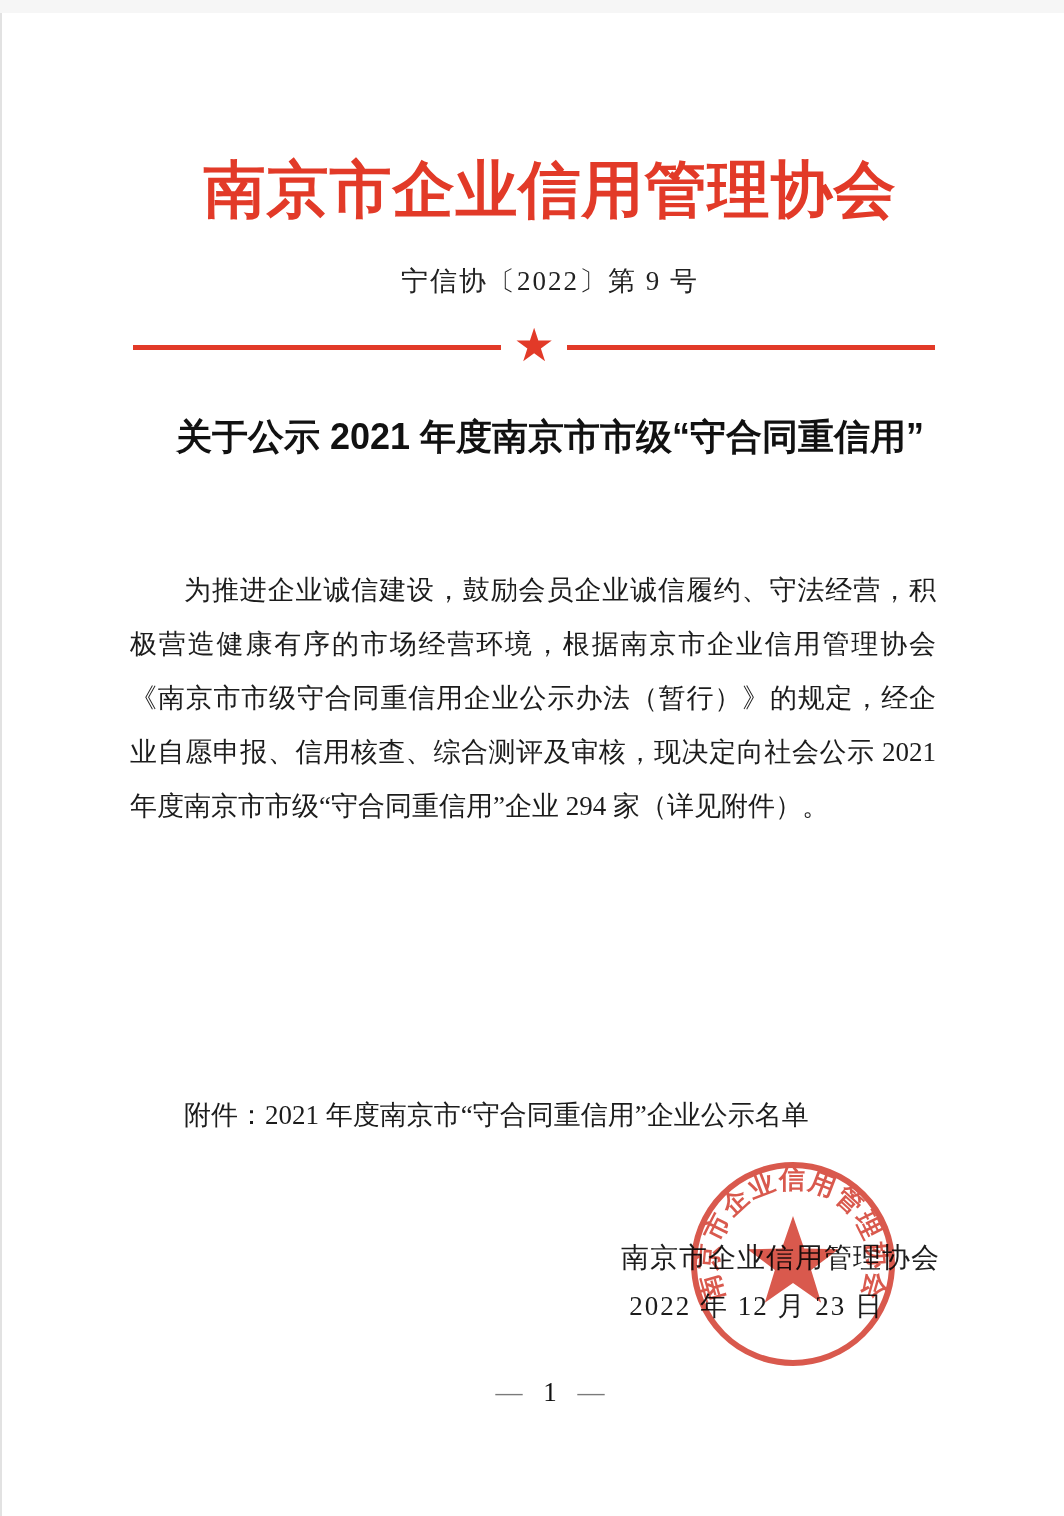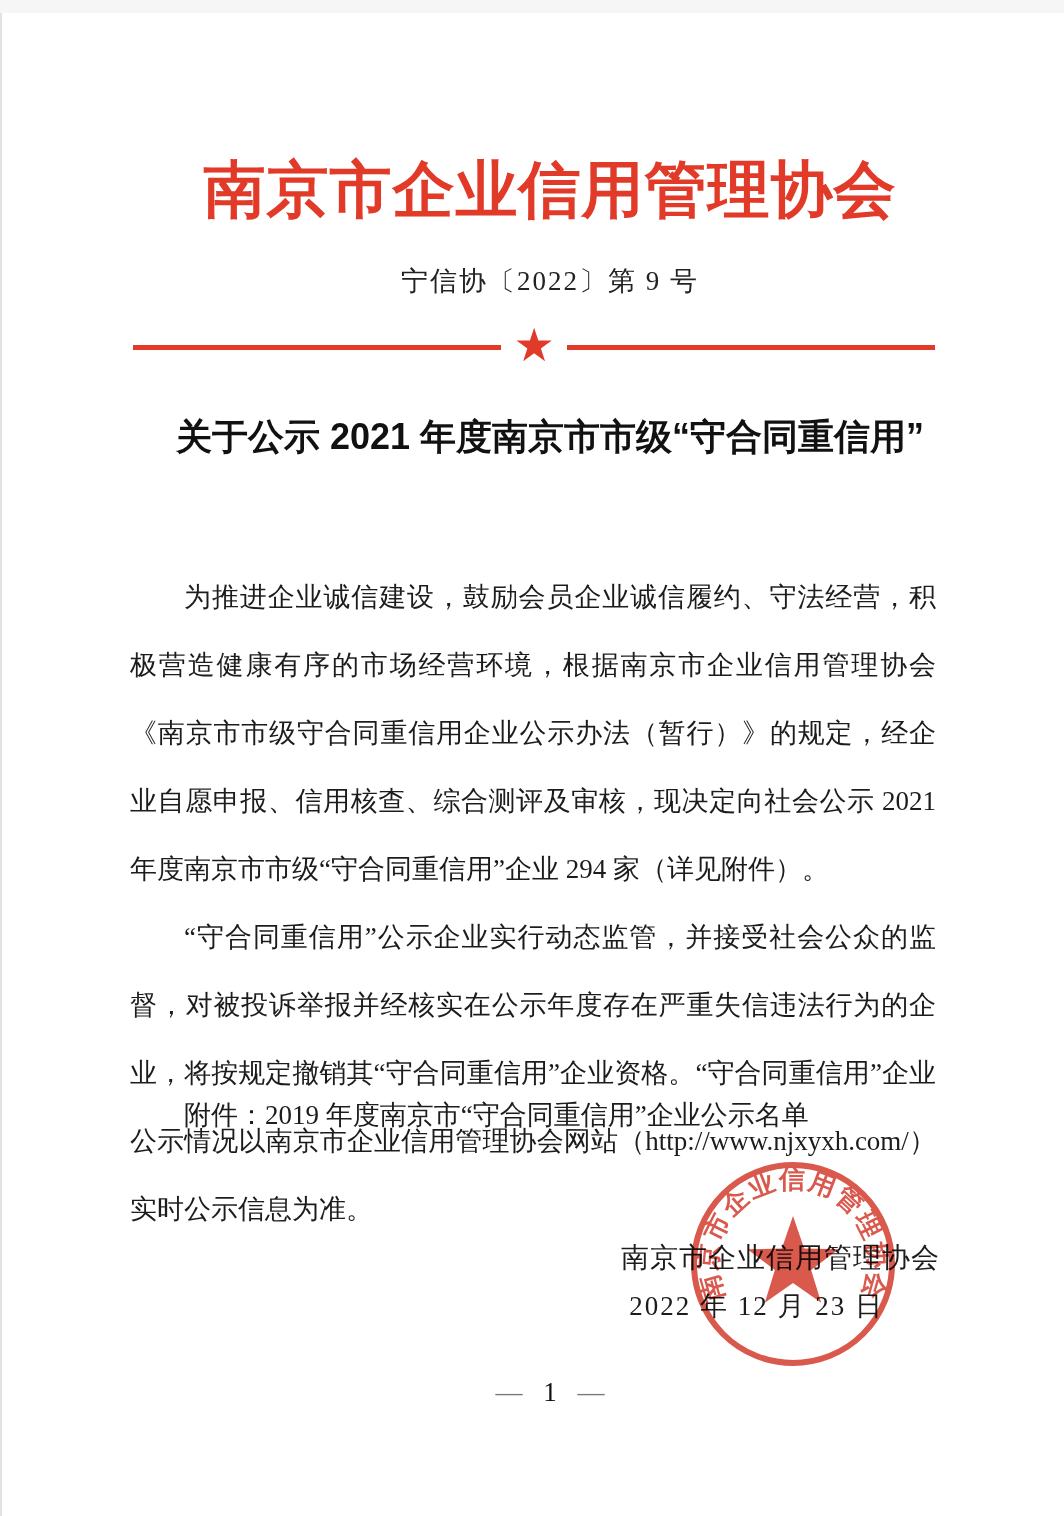--- a/index.html
+++ b/index.html
@@ -37,21 +37,21 @@
     font-family:"DejaVu Sans", sans-serif;
   }
   .doc-title{
     position:absolute;top:392px;left:0;width:100%;
     text-align:center;
     font-family:"Liberation Sans", sans-serif;
     font-weight:bold;font-size:36px;line-height:64px;color:#111;
   }
   .body-text{
     position:absolute;top:550px;left:130px;width:806px;
-    font-size:27px;line-height:68px;
+    font-size:27px;line-height:54px;
     text-align:justify;
   }
   .body-text p{margin:0;text-indent:2em;}
   .attachment{
     position:absolute;top:1075px;left:130px;width:806px;
     font-size:27px;line-height:54px;text-indent:2em;
   }
   .sig-org{
     position:absolute;top:1229px;left:0;width:940px;
     text-align:right;font-size:28px;line-height:32px;letter-spacing:1px;color:#1c1c1c;
@@ -86,24 +86,23 @@
     <span class="star">★</span>
     <span class="seg"></span>
   </div>
 
   <div class="doc-title">
     <div>关于公示 2021 年度南京市市级“守合同重信用”</div>
   </div>
 
   <div class="body-text">
     <p>为推进企业诚信建设，鼓励会员企业诚信履约、守法经营，积极营造健康有序的市场经营环境，根据南京市企业信用管理协会《南京市市级守合同重信用企业公示办法（暂行）》的规定，经企业自愿申报、信用核查、综合测评及审核，现决定向社会公示 2021 年度南京市市级“守合同重信用”企业 294 家（详见附件）。</p>
-    <p>“守合同重信用”公示企业实行动态监管，并接受社会公众的监督，对被投诉举报并经核实在公示年度存在严重失信违法行为的企业，将按规定撤销其“守合同重信用”企业资格。“守合同重信用”企业公示情况以南京市企业信用管理协会网站（http://www.njxyxh.com/）实时公示信息为准。</p>
   </div>
 
-  <div class="attachment">附件：2019 年度南京市“守合同重信用”企业公示名单</div>
+  <div class="attachment">附件：2021 年度南京市“守合同重信用”企业公示名单</div>
 
   <div class="sig-org">南京市企业信用管理协会</div>
 
   <div class="sig-date">2022 年 12 月 23 日</div>
 
   <svg class="seal" viewBox="0 0 212 212" xmlns="http://www.w3.org/2000/svg" aria-hidden="true">
     <circle cx="106" cy="106" r="99" fill="none" stroke="#d23b2e" stroke-width="6"></circle>
     <polygon fill="#d23b2e" points="106,58 117.2,90.6 151.6,91.2 124.1,111.9 134.2,144.8 106,125 77.8,144.8 87.9,111.9 60.4,91.2 94.8,90.6"></polygon>
     <path id="sealArc" d="M 40.2 144 A 76 76 0 1 1 171.8 144" fill="none"></path>
     <text font-size="26" font-weight="bold" fill="#d23b2e" letter-spacing="2" font-family="Liberation Sans, sans-serif">

